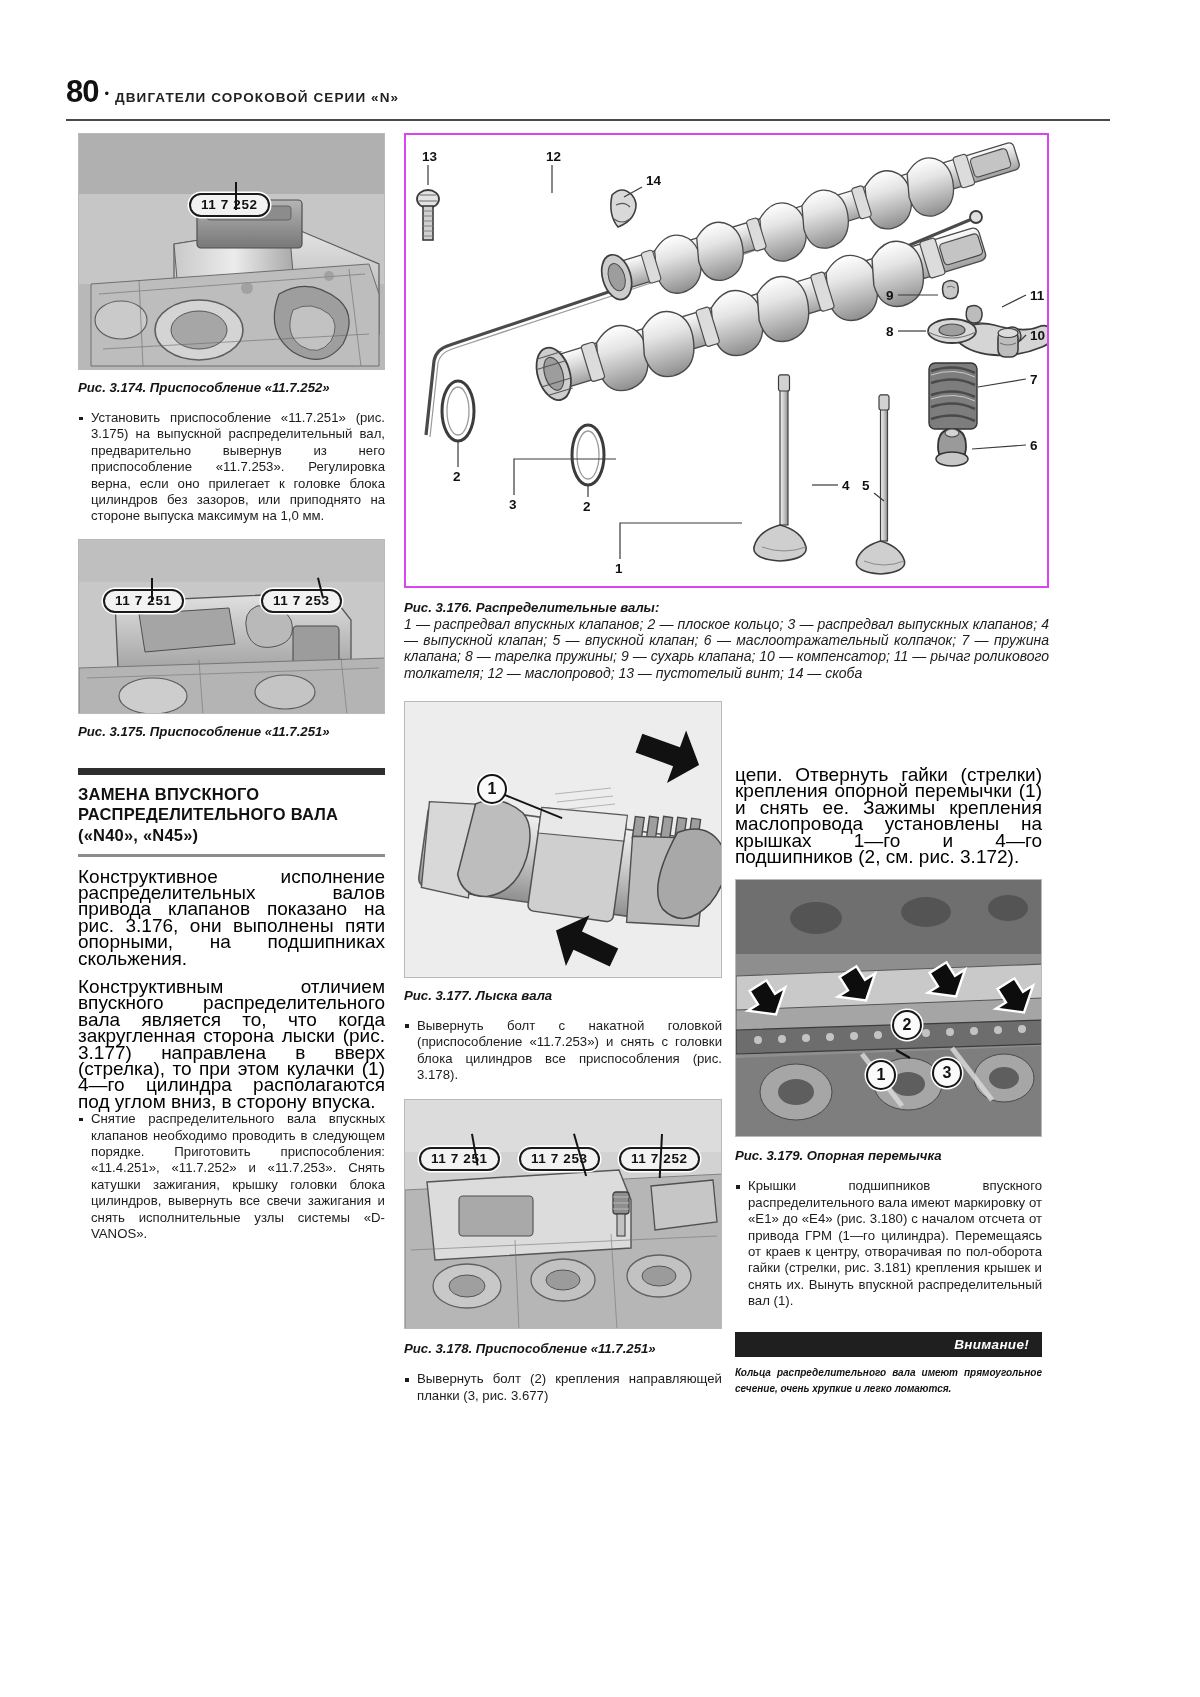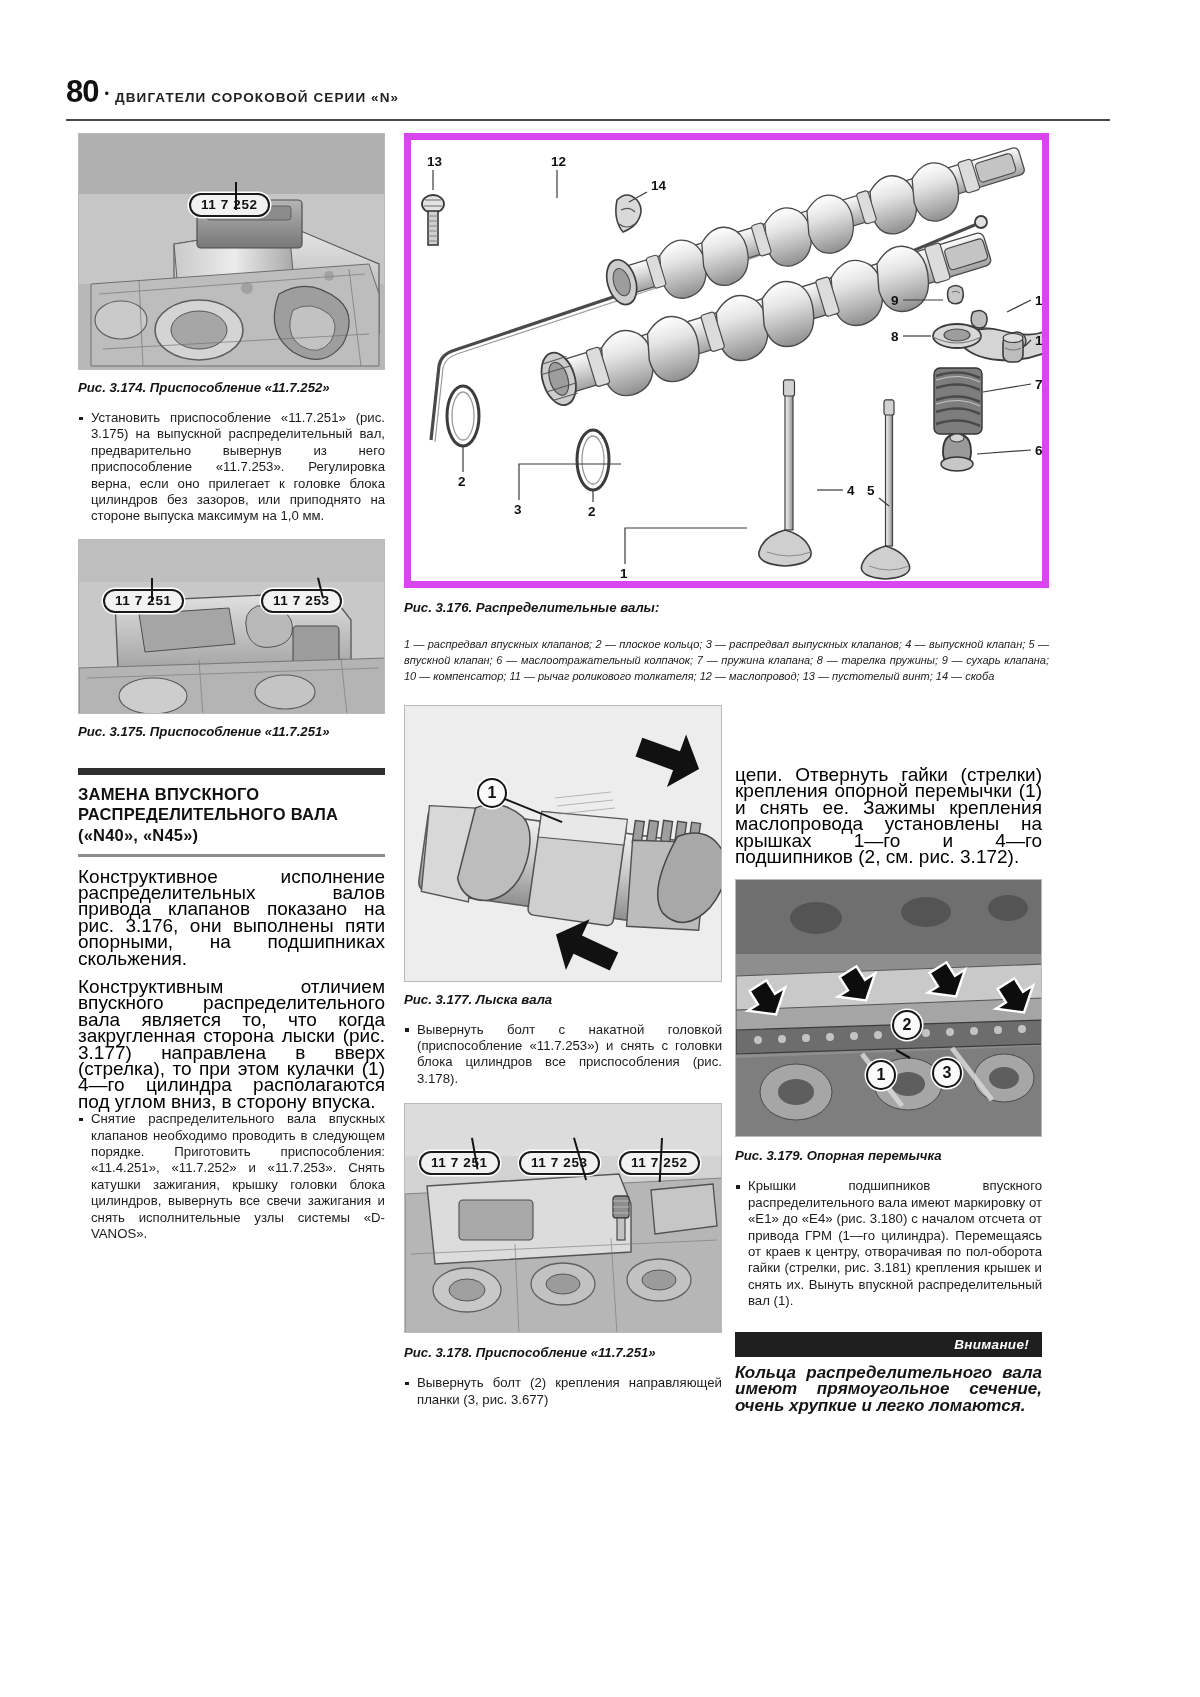--- a/index.html
+++ b/index.html
@@ -35,41 +35,41 @@
 
   p.body {
     font-size: 19px; line-height: 16.4px; text-align: justify;
     margin: 12px 0 0 0; color: #000000; hyphens: auto;
   }
   .cap {
     font-size: 13.2px; font-style: italic; font-weight: bold; color: #151515;
     line-height: 16px;
   }
   .cap-list {
-    font-size: 11px; font-style: italic; line-height: 16.2px; text-align: justify;
-    color: #1c1c1c; margin-top: 20px;
+    font-size: 14px; font-style: italic; line-height: 16.2px; text-align: justify;
+    color: #1c1c1c; margin-top: 0;
   }
   ul.bul { margin: 0; padding: 0; list-style: none; }
   ul.bul > li {
     position: relative; padding-left: 13px; margin-bottom: 2px;
     font-size: 13.2px; line-height: 16.4px; text-align: justify; color: #1c1c1c;
   }
   ul.bul > li::before {
     content: ""; position: absolute; left: 1px; top: 6.5px;
     width: 3.6px; height: 3.6px; background: #1c1c1c;
   }
 
   
   .photo {
     position: relative; overflow: hidden;
     border: 1px solid #b9b9b9; background: #cfcfcf;
   }
   .figbox {
     position: relative; overflow: hidden;
-    border: 7px solid #d946ef; background: #f97316;
+    border: 2px solid #d946ef; background: #f97316;
   }
   .photo svg, .figbox svg { display: block; }
 
   
   .pill {
     position: absolute; background: #f2f2f2; color: #111;
     border: 2.4px solid #1a1a1a; border-radius: 13px;
     font-size: 13.5px; font-weight: bold; letter-spacing: 0.6px;
     padding: 2px 10px 3px; white-space: nowrap;
     font-family: "Liberation Sans", sans-serif;
@@ -99,21 +99,21 @@
   .warn-bar {
     width: 307px; height: 25px; background: #1f1f1f;
     display: flex; align-items: center; justify-content: flex-end;
     padding-right: 13px;
   }
   .warn-bar span {
     color: #ffffff; font-size: 13.5px; font-weight: bold; font-style: italic;
     letter-spacing: 0.3px;
   }
   .warn-text {
-    font-size: 17px; font-style: italic; font-weight: bold; line-height: 16.4px;
+    font-size: 10px; font-style: italic; font-weight: bold; line-height: 16.4px;
     text-align: justify; color: #141414; margin-top: 8px;
   }
 </style>
 </head>
 <body>
 
 <div class="page">
 
   <div class="header">
     <div class="hdr-row">

